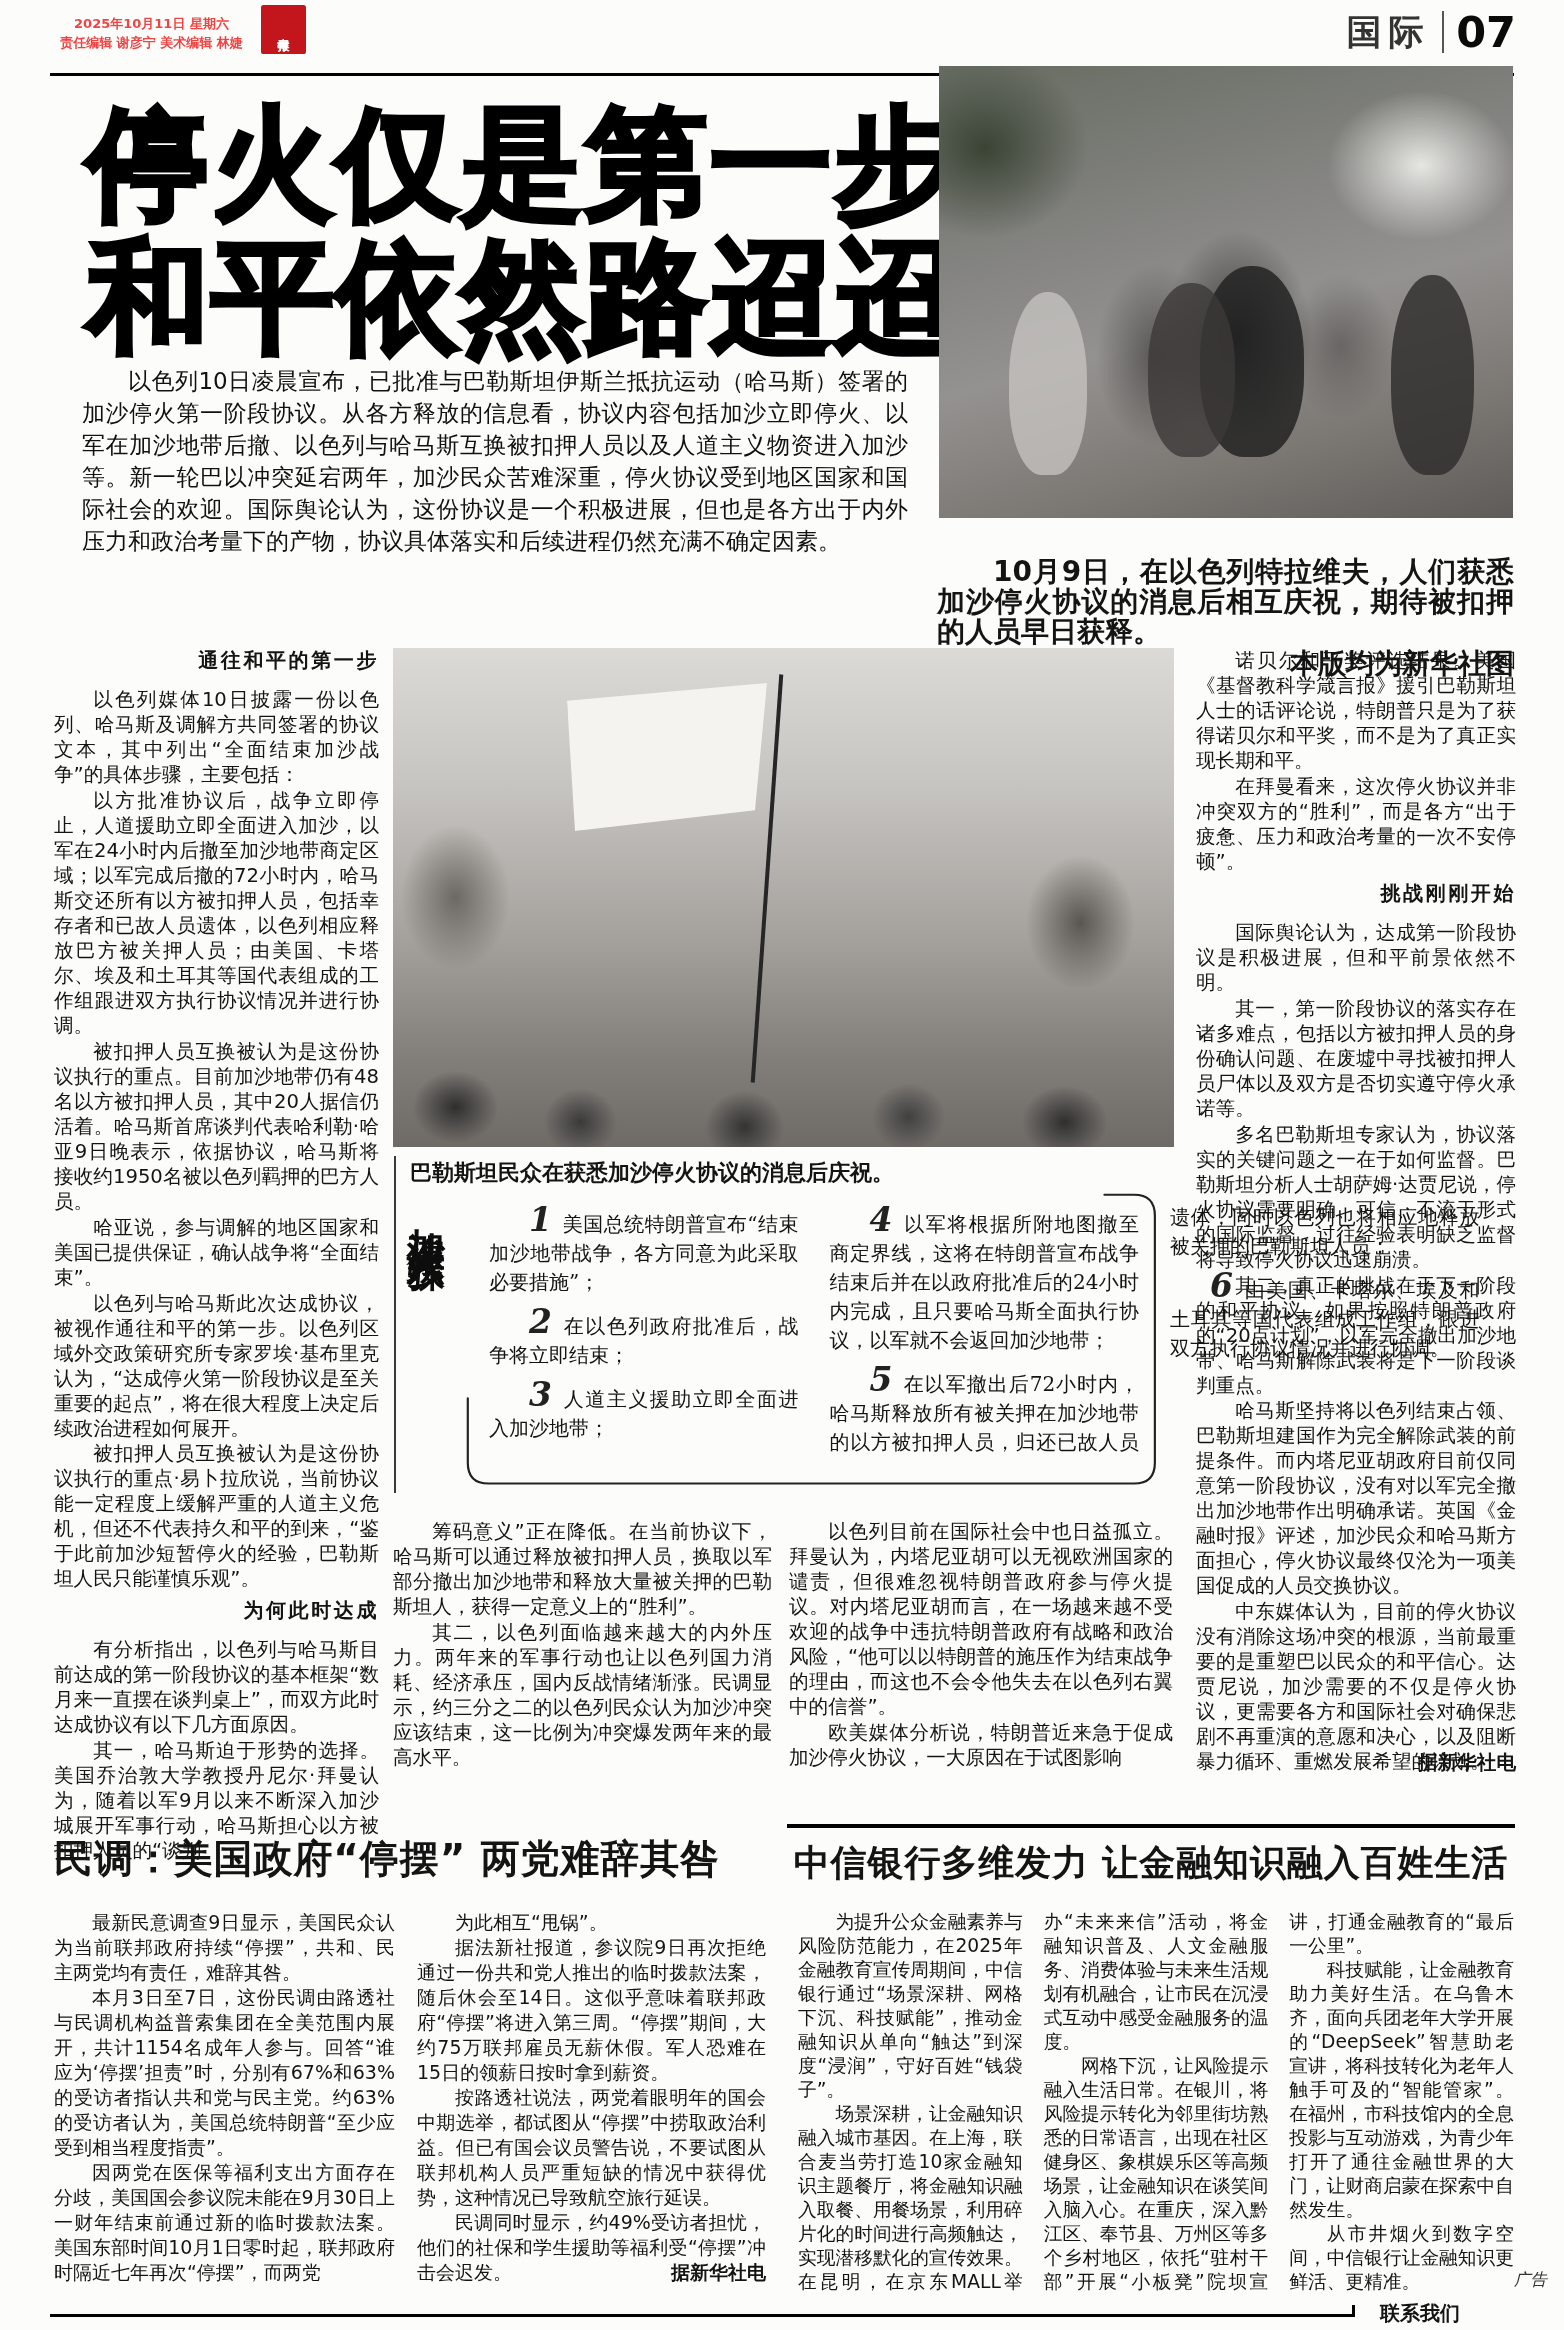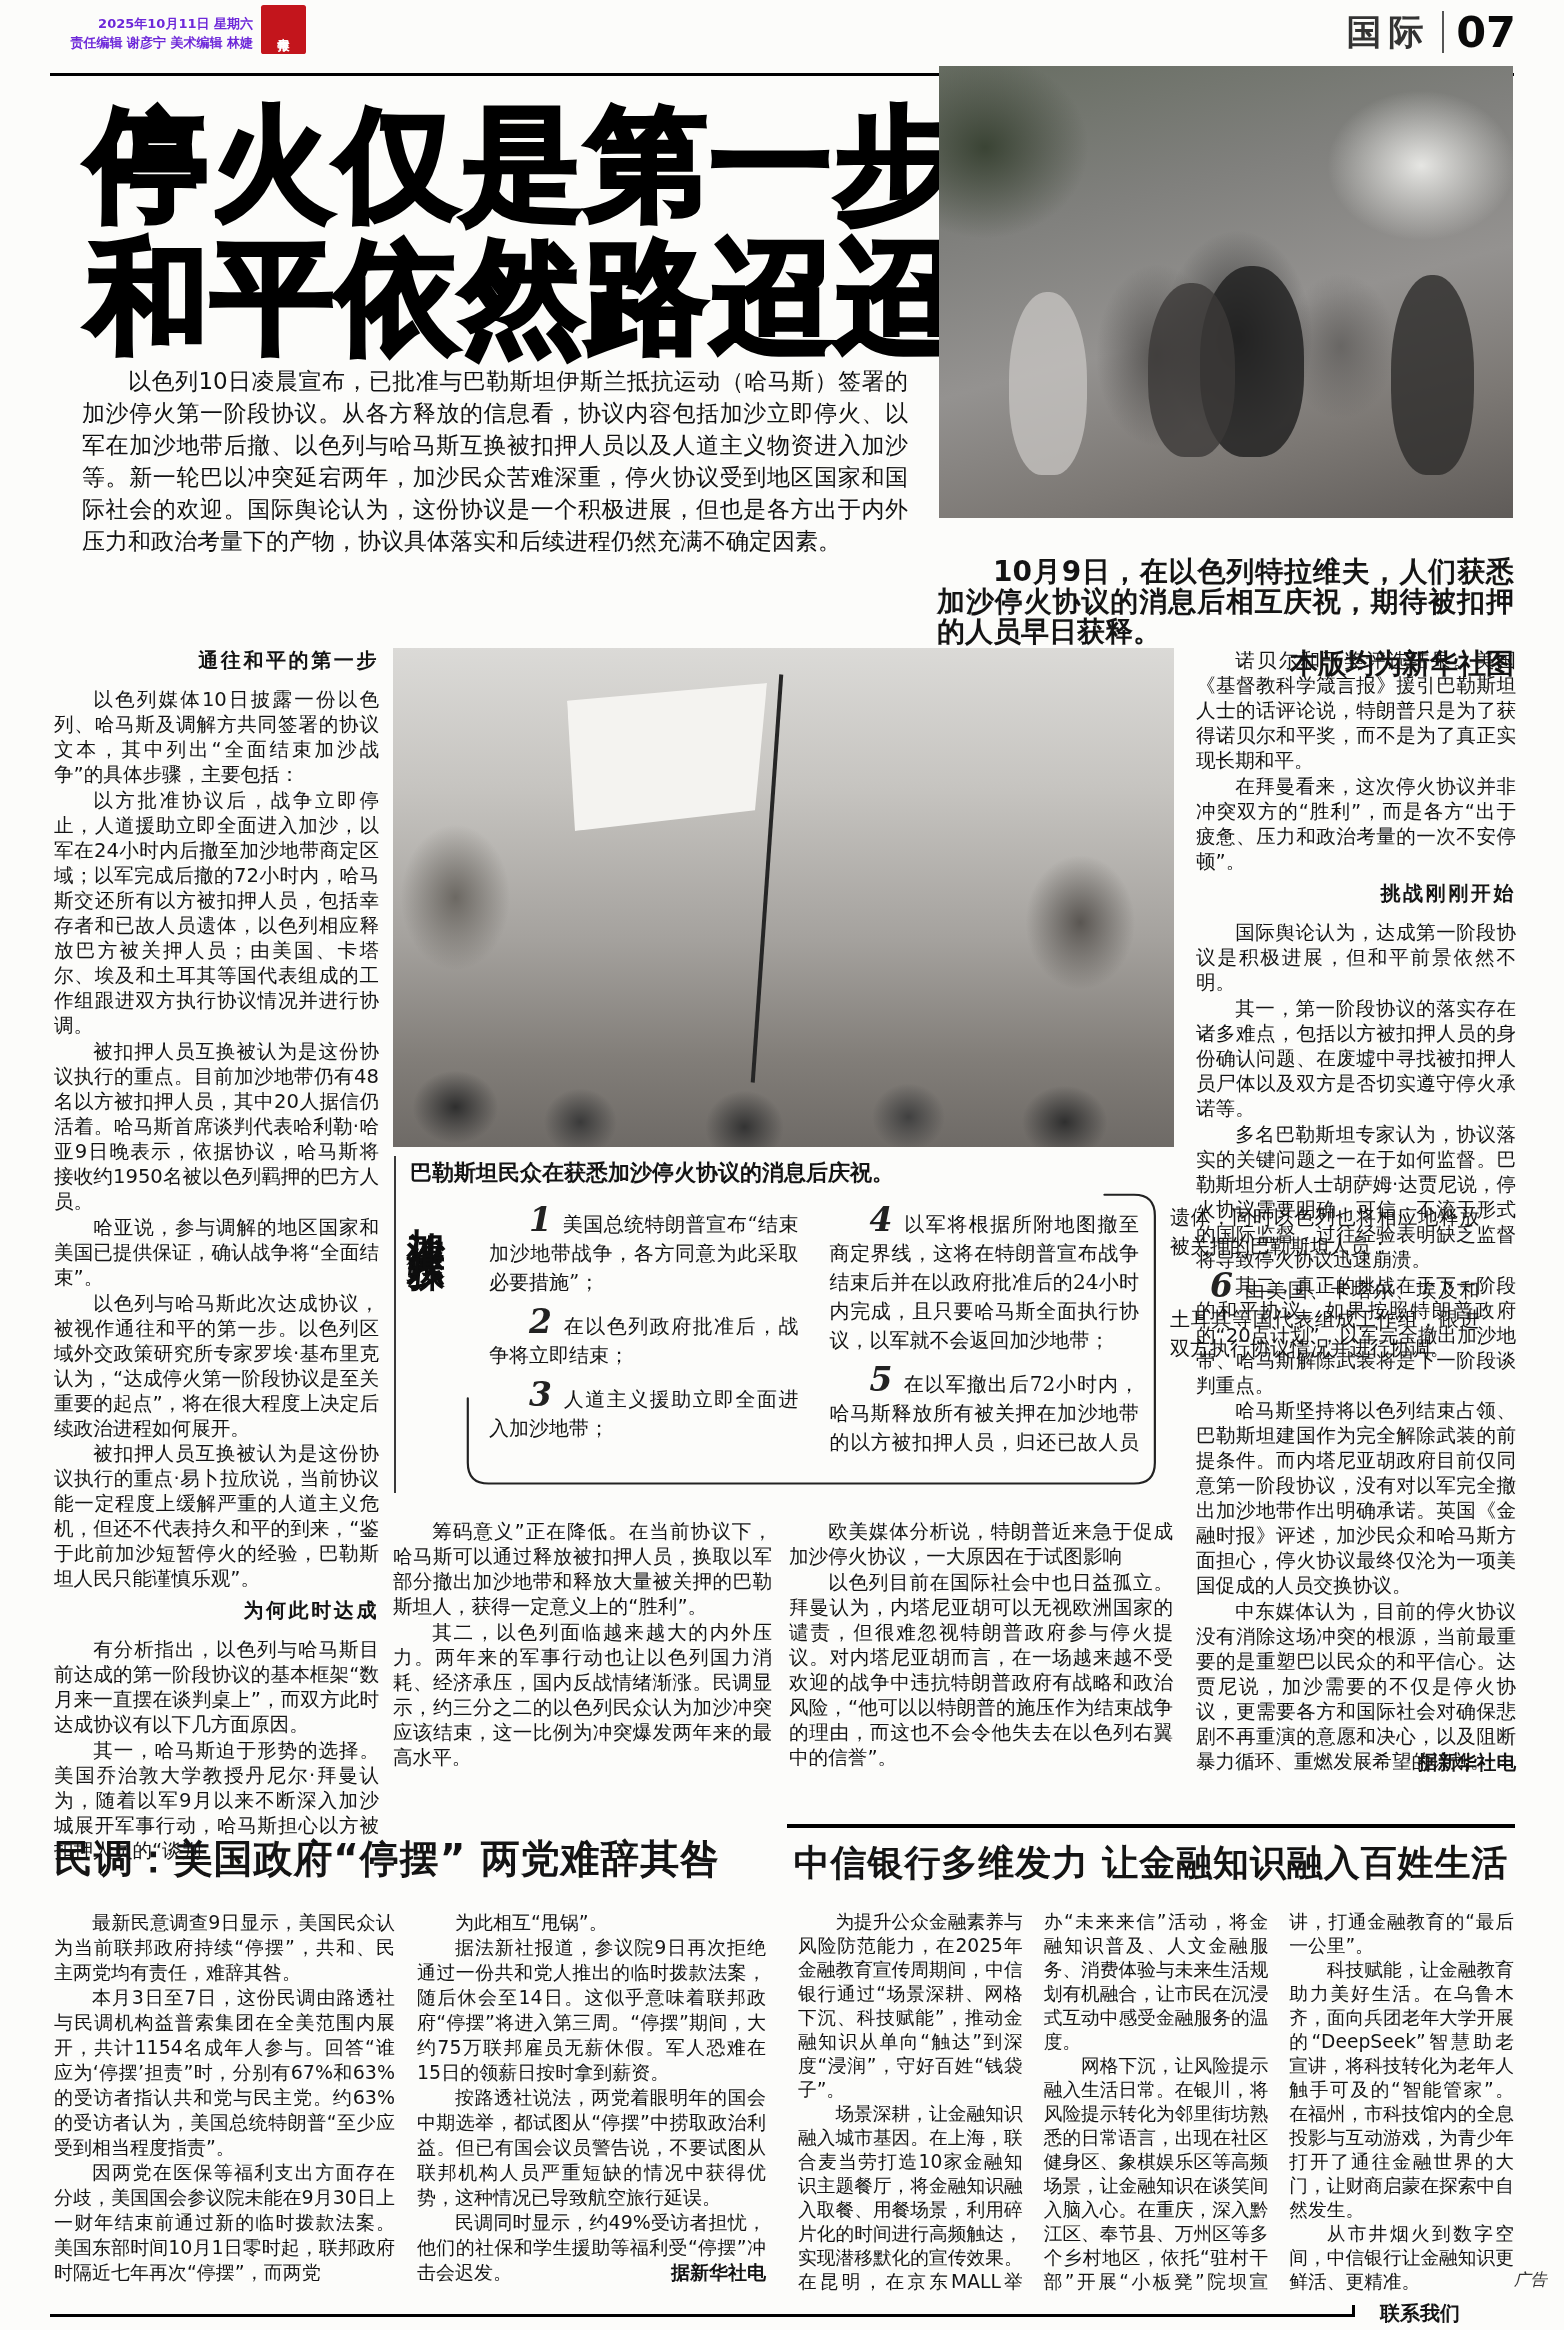--- a/index.html
+++ b/index.html
@@ -4,21 +4,21 @@
 <style>
   html,body{margin:0;padding:0;background:#e8e8e8;}
   #page{position:relative;width:1565px;height:2330px;background:#fcfcfa;overflow:hidden;
         font-family:"DejaVu Sans","Liberation Sans",sans-serif;color:#141414;}
   .abs{position:absolute;}
   p{margin:0;text-indent:2em;text-align:justify;}
   .body-text{font-size:19.6px;line-height:25px;}
   .body-text p{margin-bottom:0.9px;}
 
   
-  #masthead-date{left:50px;top:14px;width:203px;text-align:right;font-size:13px;line-height:19px;font-weight:bold;color:#6d28d9;}
+  #masthead-date{left:50px;top:14px;width:203px;text-align:center;font-size:13px;line-height:19px;font-weight:bold;color:#ef4444;}
   #logo{left:261px;top:5.2px;width:45px;height:49px;background:#c3151c;border-radius:2.6px;color:#fff;
         display:flex;align-items:center;justify-content:center;
         font-family:"DejaVu Serif",serif;font-weight:bold;font-size:12px;
         writing-mode:vertical-rl;letter-spacing:0.9px;line-height:1;}
   #section-flag{right:49px;top:7px;display:flex;align-items:center;gap:12px;}
   .sec-name{font-size:35px;font-weight:bold;font-family:"DejaVu Serif","Liberation Serif",serif;letter-spacing:7px;color:#333;}
   .sec-div{width:1.7px;height:42px;background:#555;}
   .sec-page{font-size:43px;font-weight:bold;color:#0a0a0a;}
   #header-rule{left:50px;top:73px;width:1464px;height:2.6px;background:#000;}
 
@@ -162,22 +162,22 @@
       <p class="step"><span class="step-num">5</span><span>在以军撤出后72小时内，哈马斯释放所有被关押在加沙地带的以方被扣押人员，归还已故人员遗体，同时以色列也将相应地释放被关押的巴勒斯坦人员；</span></p>
       <p class="step"><span class="step-num">6</span><span>由美国、卡塔尔、埃及和土耳其等国代表组成工作组，跟进双方执行协议情况并进行协调。</span></p>
     </div>
   </div>
 
   <div class="abs body-text" id="col2a">
     <p>筹码意义”正在降低。在当前协议下，哈马斯可以通过释放被扣押人员，换取以军部分撤出加沙地带和释放大量被关押的巴勒斯坦人，获得一定意义上的“胜利”。</p>
     <p>其二，以色列面临越来越大的内外压力。两年来的军事行动也让以色列国力消耗、经济承压，国内反战情绪渐涨。民调显示，约三分之二的以色列民众认为加沙冲突应该结束，这一比例为冲突爆发两年来的最高水平。</p>
   </div>
   <div class="abs body-text" id="col2b">
+    <p>以色列目前在国际社会中也日益孤立。拜曼认为，内塔尼亚胡可以无视欧洲国家的谴责，但很难忽视特朗普政府参与停火提议。对内塔尼亚胡而言，在一场越来越不受欢迎的战争中违抗特朗普政府有战略和政治风险，“他可以以特朗普的施压作为结束战争的理由，而这也不会令他失去在以色列右翼中的信誉”。</p>
     <p>欧美媒体分析说，特朗普近来急于促成加沙停火协议，一大原因在于试图影响</p>
-    <p>以色列目前在国际社会中也日益孤立。拜曼认为，内塔尼亚胡可以无视欧洲国家的谴责，但很难忽视特朗普政府参与停火提议。对内塔尼亚胡而言，在一场越来越不受欢迎的战争中违抗特朗普政府有战略和政治风险，“他可以以特朗普的施压作为结束战争的理由，而这也不会令他失去在以色列右翼中的信誉”。</p>
   </div>
 
   <div class="abs body-text" id="col3">
     <p>诺贝尔和平奖评选结果。美国《基督教科学箴言报》援引巴勒斯坦人士的话评论说，特朗普只是为了获得诺贝尔和平奖，而不是为了真正实现长期和平。</p>
     <p>在拜曼看来，这次停火协议并非冲突双方的“胜利”，而是各方“出于疲惫、压力和政治考量的一次不安停顿”。</p>
     <div class="subhead">挑战刚刚开始</div>
     <p>国际舆论认为，达成第一阶段协议是积极进展，但和平前景依然不明。</p>
     <p>其一，第一阶段协议的落实存在诸多难点，包括以方被扣押人员的身份确认问题、在废墟中寻找被扣押人员尸体以及双方是否切实遵守停火承诺等。</p>
     <p>多名巴勒斯坦专家认为，协议落实的关键问题之一在于如何监督。巴勒斯坦分析人士胡萨姆·达贾尼说，停火协议需要明确、可信、不流于形式的国际监督，过往经验表明缺乏监督将导致停火协议迅速崩溃。</p>
     <p>其二，真正的挑战在于下一阶段的和平协议。如果按照特朗普政府的“20点计划”，以军完全撤出加沙地带、哈马斯解除武装将是下一阶段谈判重点。</p>

